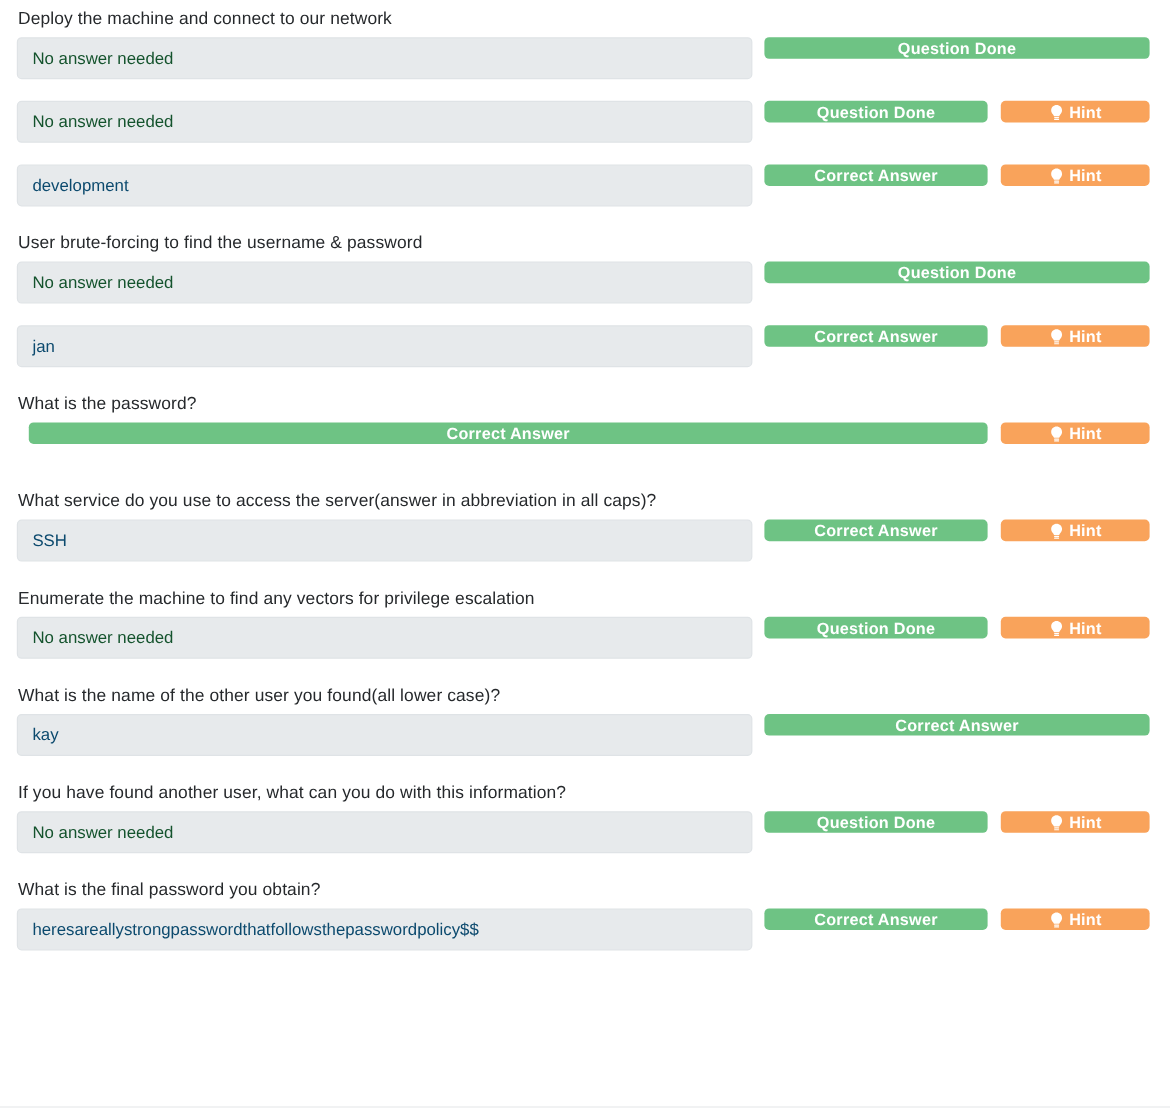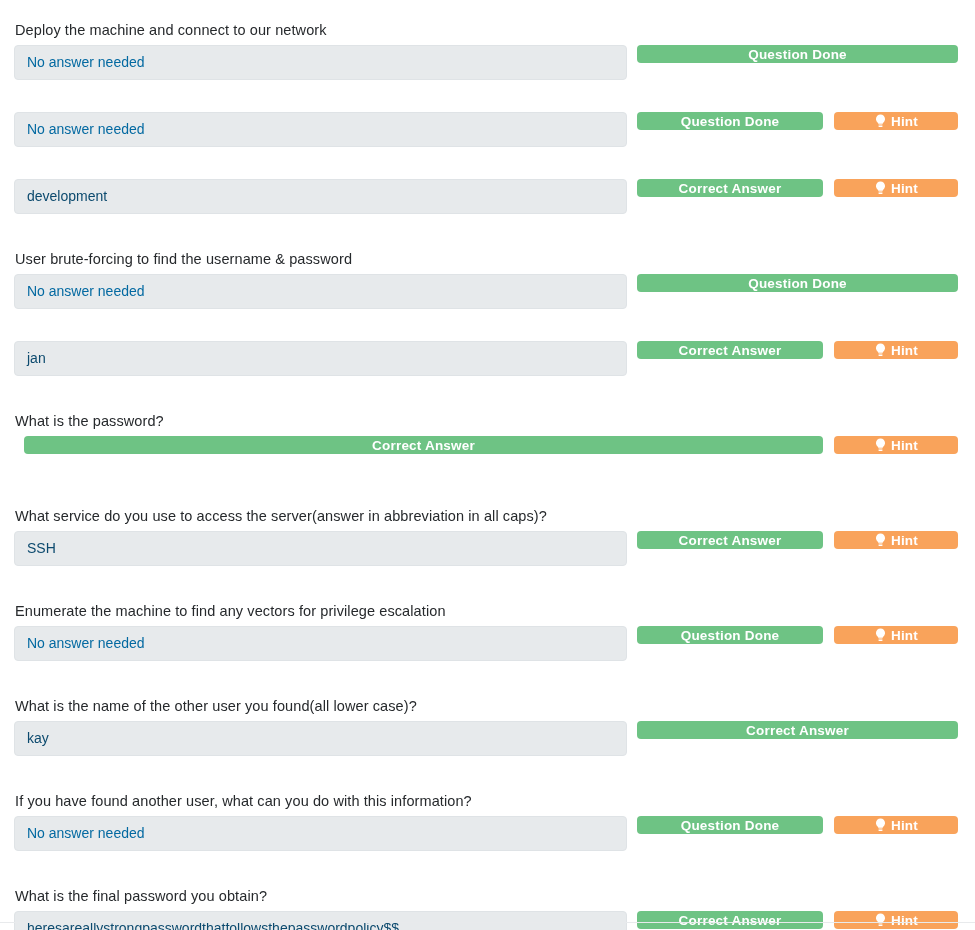--- a/index.html
+++ b/index.html
@@ -16,21 +16,21 @@
     font-family: "Liberation Sans", "DejaVu Sans", sans-serif;
     color: #212529;
     -webkit-font-smoothing: antialiased;
   }
 
   #tasks {
     padding: 0 14px 0 14px;
   }
 
   .task-row {
-    padding-top: 17px;
+    padding-top: 3px;
   }
 
   .task-label {
     font-size: 14.5px;
     line-height: 18px;
     color: #26292c;
     letter-spacing: 0.1px;
     padding: 4px 0 6px 1px;
     white-space: nowrap;
     overflow: hidden;
@@ -60,21 +60,21 @@
     outline: none;
     white-space: nowrap;
     overflow: hidden;
     text-overflow: clip;
   }
   .answer-input::placeholder {
     color: #6d7378;
     opacity: 1;
   }
   .answer-input.empty {
-    color: #0369a1;
+    color: #14532d;
   }
 
   .btn {
     display: flex;
     align-items: center;
     justify-content: center;
     height: 18px;
     border: none;
     border-radius: 4px;
     color: #ffffff;
@@ -96,21 +96,21 @@
 
   .btn-hint {
     background: #f9a35b;
     margin-left: 11px;
     flex: 0 0 124px;
     width: 124px;
   }
 
   .hint-inner {
     display: inline-flex;
-    align-items: flex-start;
+    align-items: flex-end;
     gap: 4px;
   }
 
   .bulb-icon {
     display: inline-block;
     width: 13px;
     height: 14px;
     line-height: 0;
   }
   .bulb-icon svg { display: block; }

